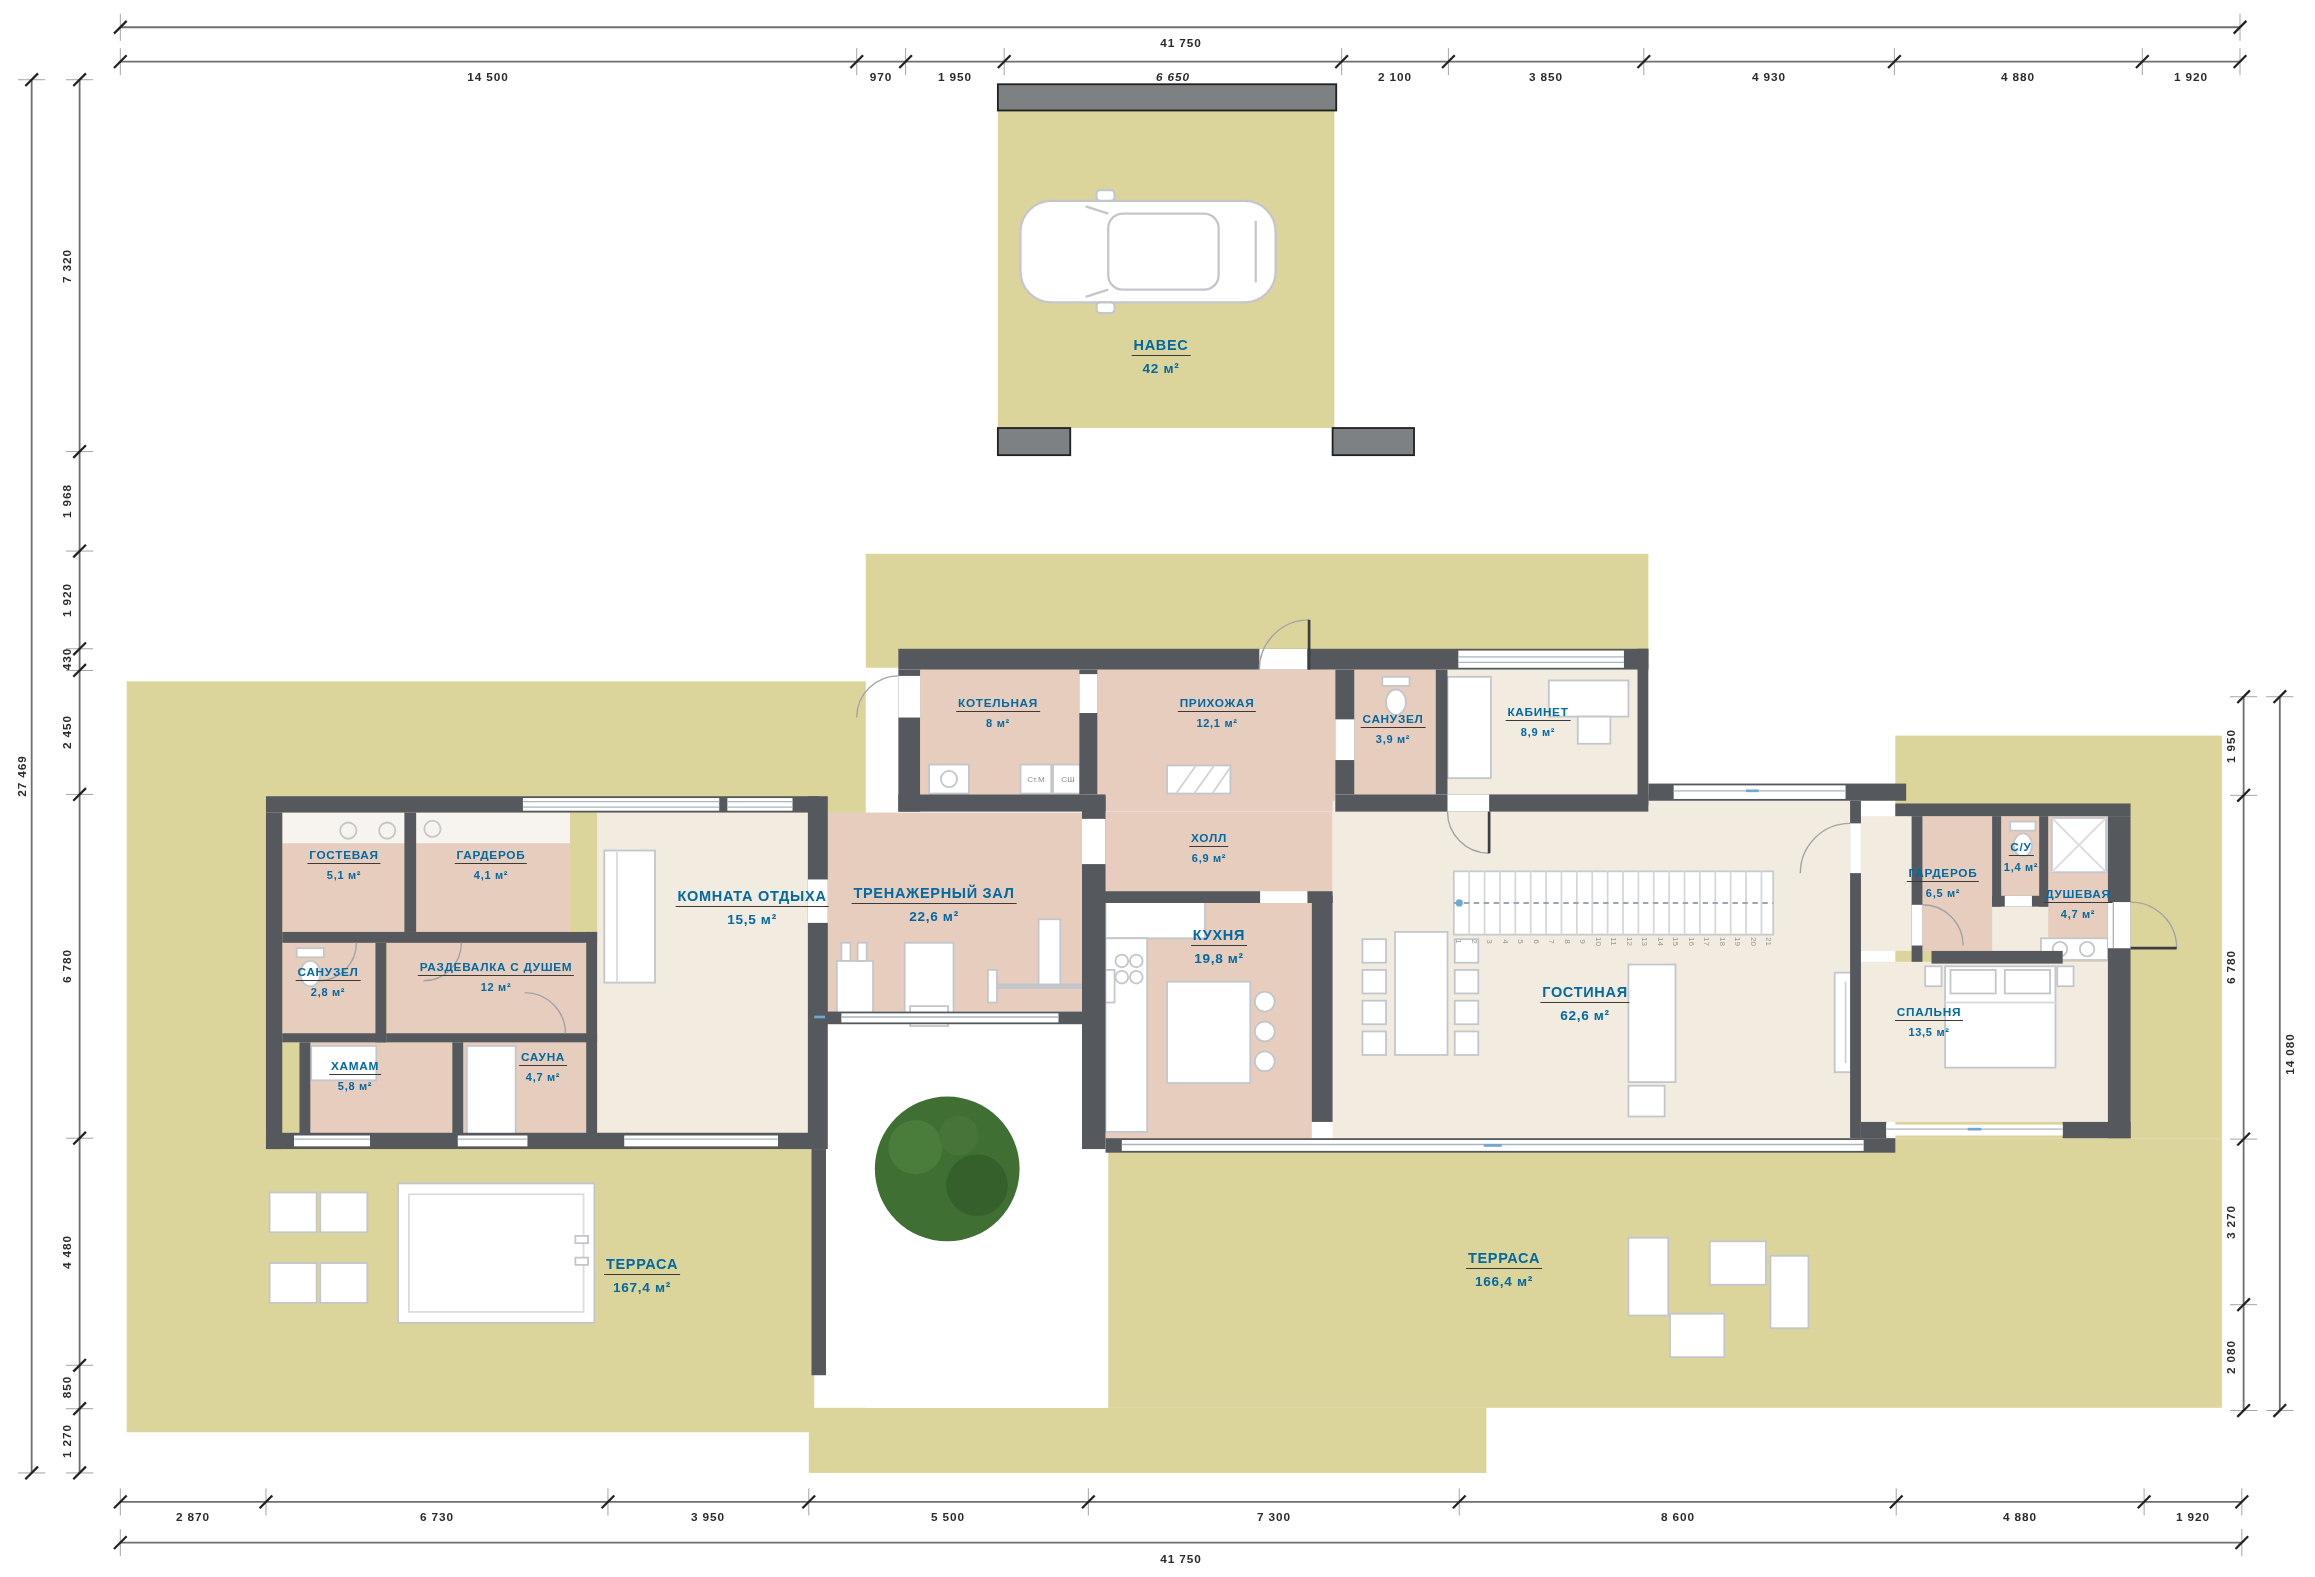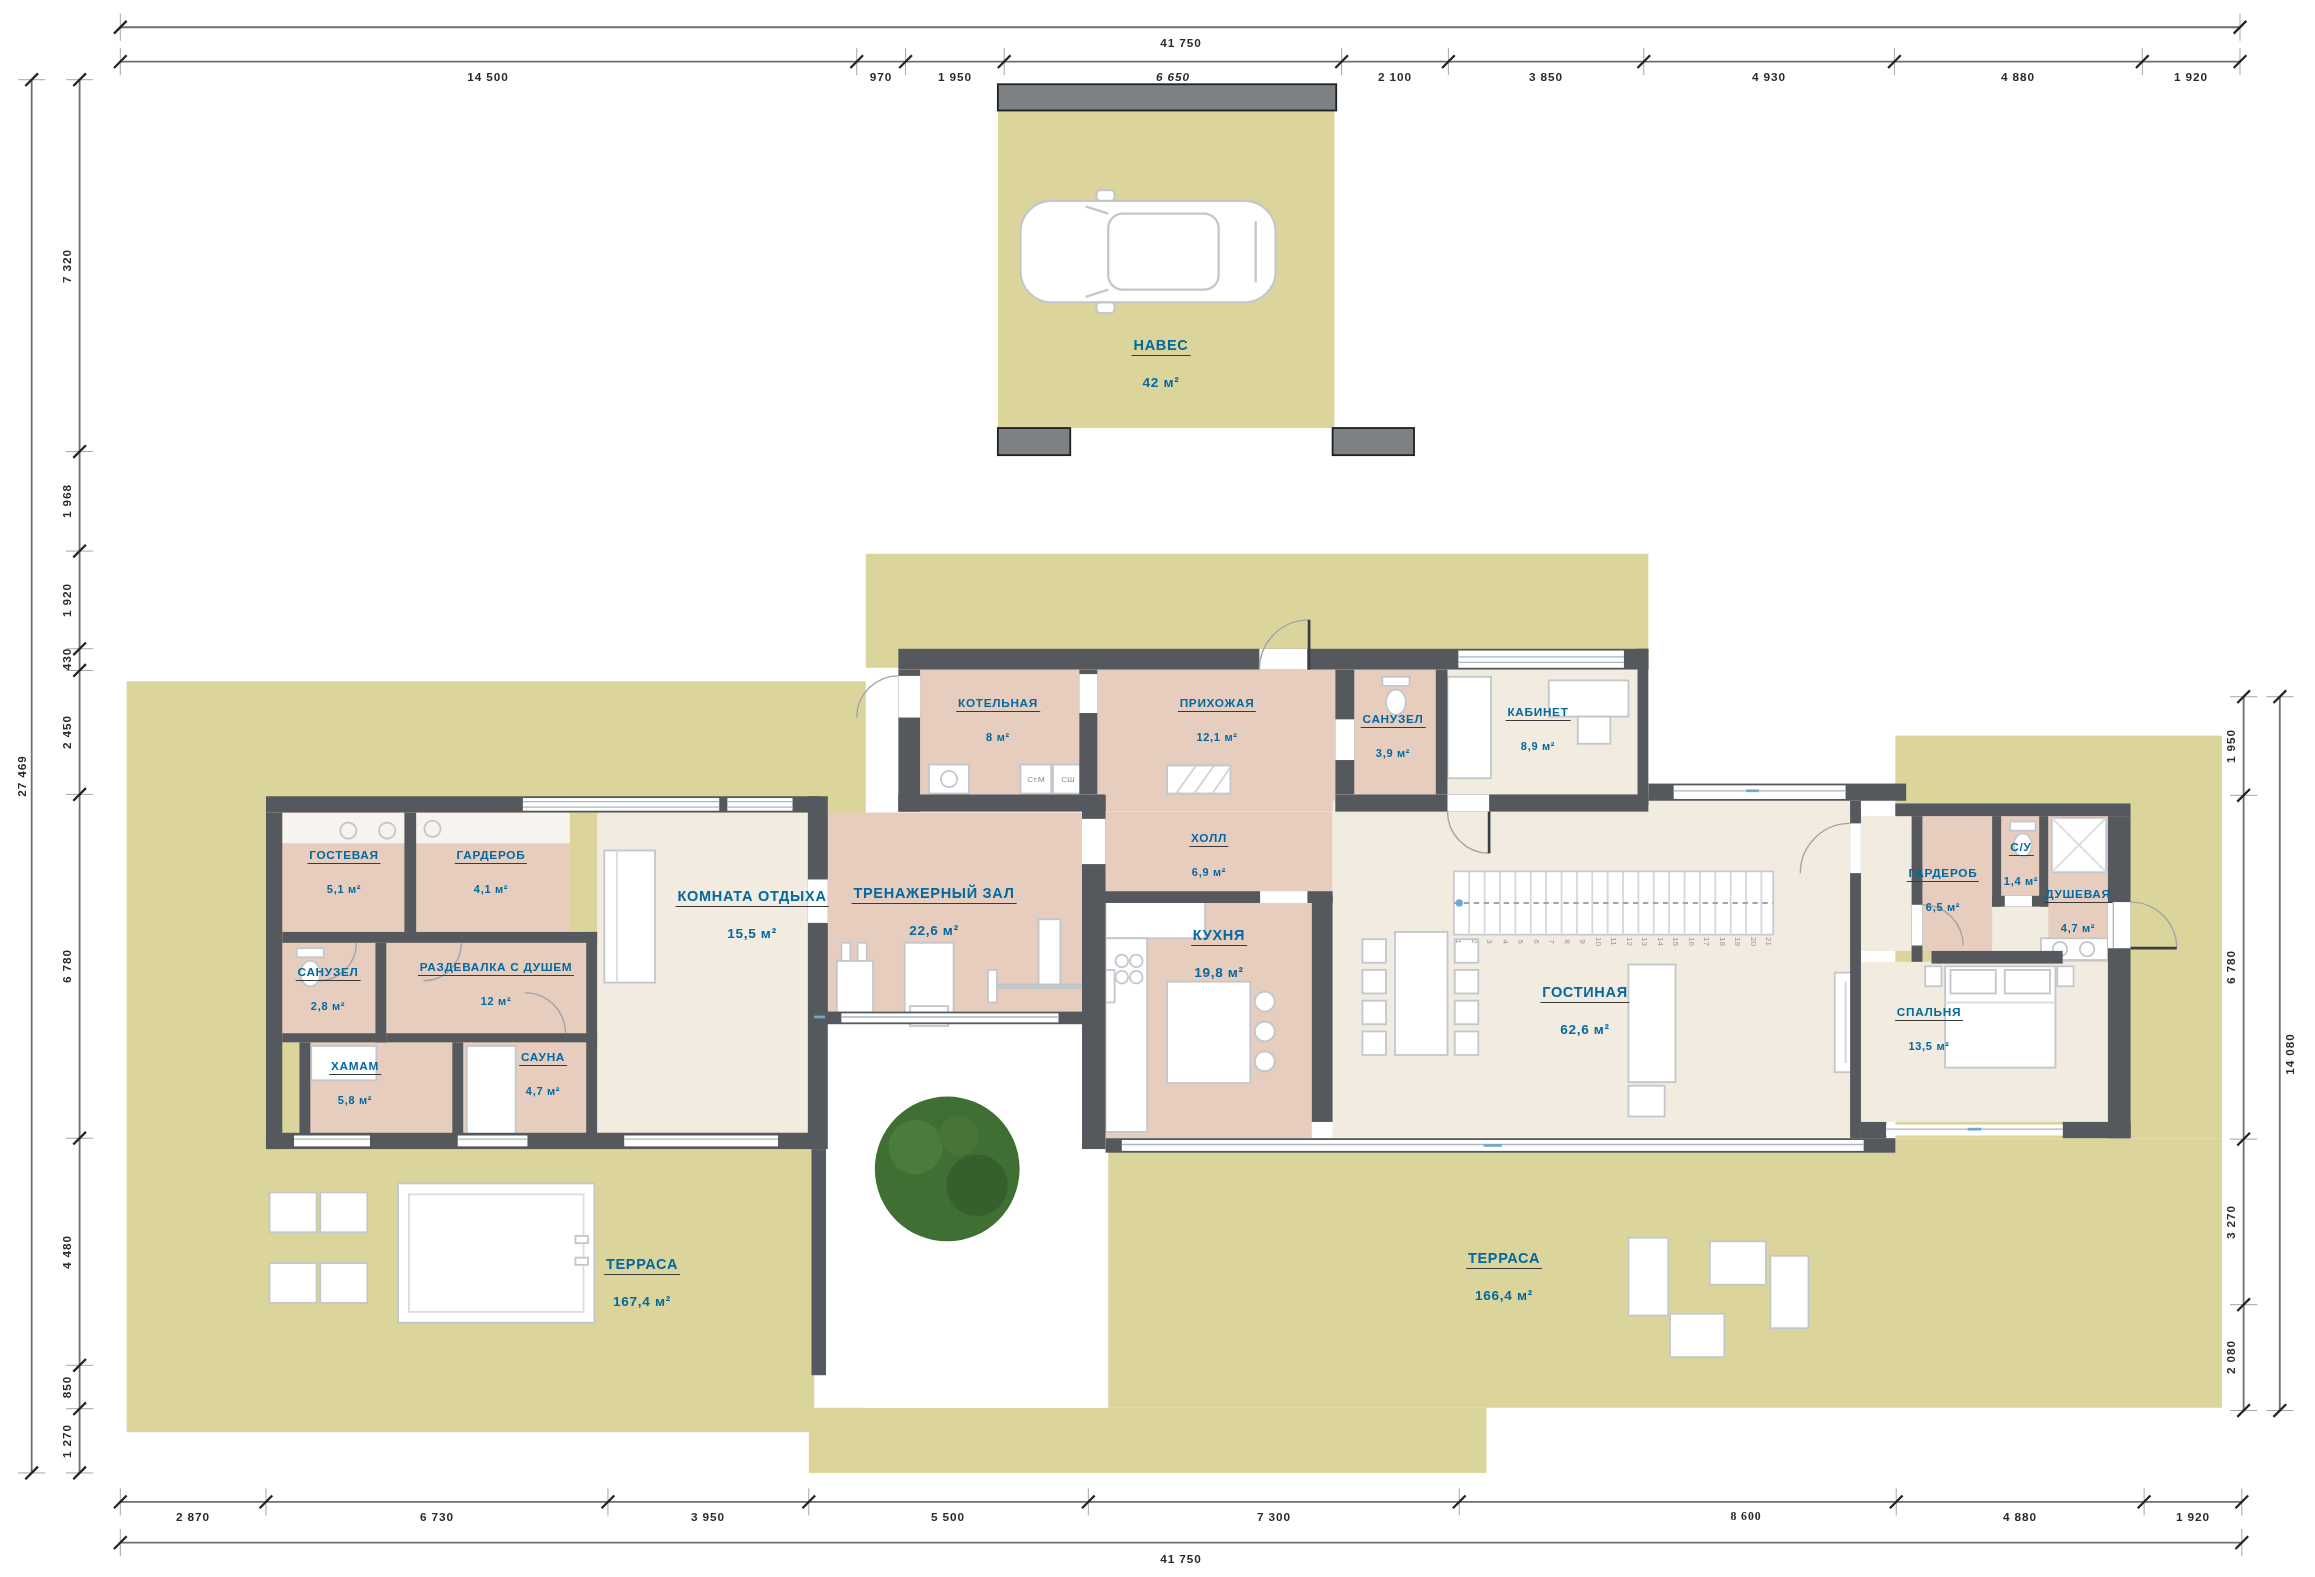--- a/index.html
+++ b/index.html
@@ -3,21 +3,21 @@
 <meta charset="utf-8">
 <style>
   html,body{margin:0;padding:0;background:#fff;}
   .stage{position:relative;width:2316px;height:1578px;background:#ffffff;overflow:hidden;
          font-family:"Liberation Sans",sans-serif;}
   svg{position:absolute;left:0;top:0;}
   
   .rl{position:absolute;transform:translateX(-50%);display:flex;flex-direction:column;align-items:center;
       font-weight:700;font-size:14.5px;color:#0369a1;letter-spacing:0.7px;white-space:nowrap;line-height:1.15;}
   .rl .nm{border-bottom:1.8px solid #3a3a3a;padding:0 1.8px 0.9px;}
-  .rl .ar{font-size:13.6px;margin-top:19px;font-weight:700;}
+  .rl .ar{font-size:13.6px;margin-top:5px;font-weight:700;}
   .rl.sm{font-size:11.8px;}
   .rl.sm .ar{font-size:11px;}
   
   .dim{position:absolute;font-weight:700;font-size:11.8px;color:#2b2b2b;letter-spacing:0.9px;
        transform:translate(-50%,-100%);white-space:nowrap;margin-top:28px;}
   .dimv{position:absolute;font-weight:700;font-size:11.8px;color:#2b2b2b;letter-spacing:0.9px;
         transform:translate(-50%,-50%) rotate(-90deg);white-space:nowrap;}
   
   .app{position:absolute;font-size:8.1px;color:#8a8a8a;transform:translate(-50%,-50%);letter-spacing:0;}
   
@@ -578,21 +578,21 @@
     <span class="dim" style="left: 1395px; top: 56px;">2 100</span>
     <span class="dim" style="left: 1546px; top: 56px;">3 850</span>
     <span class="dim" style="left: 1769px; top: 56px;">4 930</span>
     <span class="dim" style="left: 2018px; top: 56px;">4 880</span>
     <span class="dim" style="left: 2191px; top: 56px;">1 920</span>
     <span class="dim" style="left: 193px; top: 1496px;">2 870</span>
     <span class="dim" style="left: 437px; top: 1496px;">6 730</span>
     <span class="dim" style="left: 708px; top: 1496px;">3 950</span>
     <span class="dim" style="left: 948px; top: 1496px; text-align: right;">5 500</span>
     <span class="dim" style="left: 1274px; top: 1496px;">7 300</span>
-    <span class="dim" style="left: 1746px; top: 1496px; font-family: Liberation Serif, serif;">8 600</span>
+    <span class="dim" style="left: 1678px; top: 1496px;">8 600</span>
     <span class="dim" style="left: 2020px; top: 1496px;">4 880</span>
     <span class="dim" style="left: 2193px; top: 1496px;">1 920</span>
     <span class="dimv" style="left: 67px; top: 266px;">7 320</span>
     <span class="dimv" style="left: 67px; top: 501px;">1 968</span>
     <span class="dimv" style="left: 67px; top: 600px;">1 920</span>
     <span class="dimv" style="left: 67px; top: 659px;">430</span>
     <span class="dimv" style="left: 67px; top: 732px;">2 450</span>
     <span class="dimv" style="left: 67px; top: 966px;">6 780</span>
     <span class="dimv" style="left: 67px; top: 1252px;">4 480</span>
     <span class="dimv" style="left: 67px; top: 1387px;">850</span>

